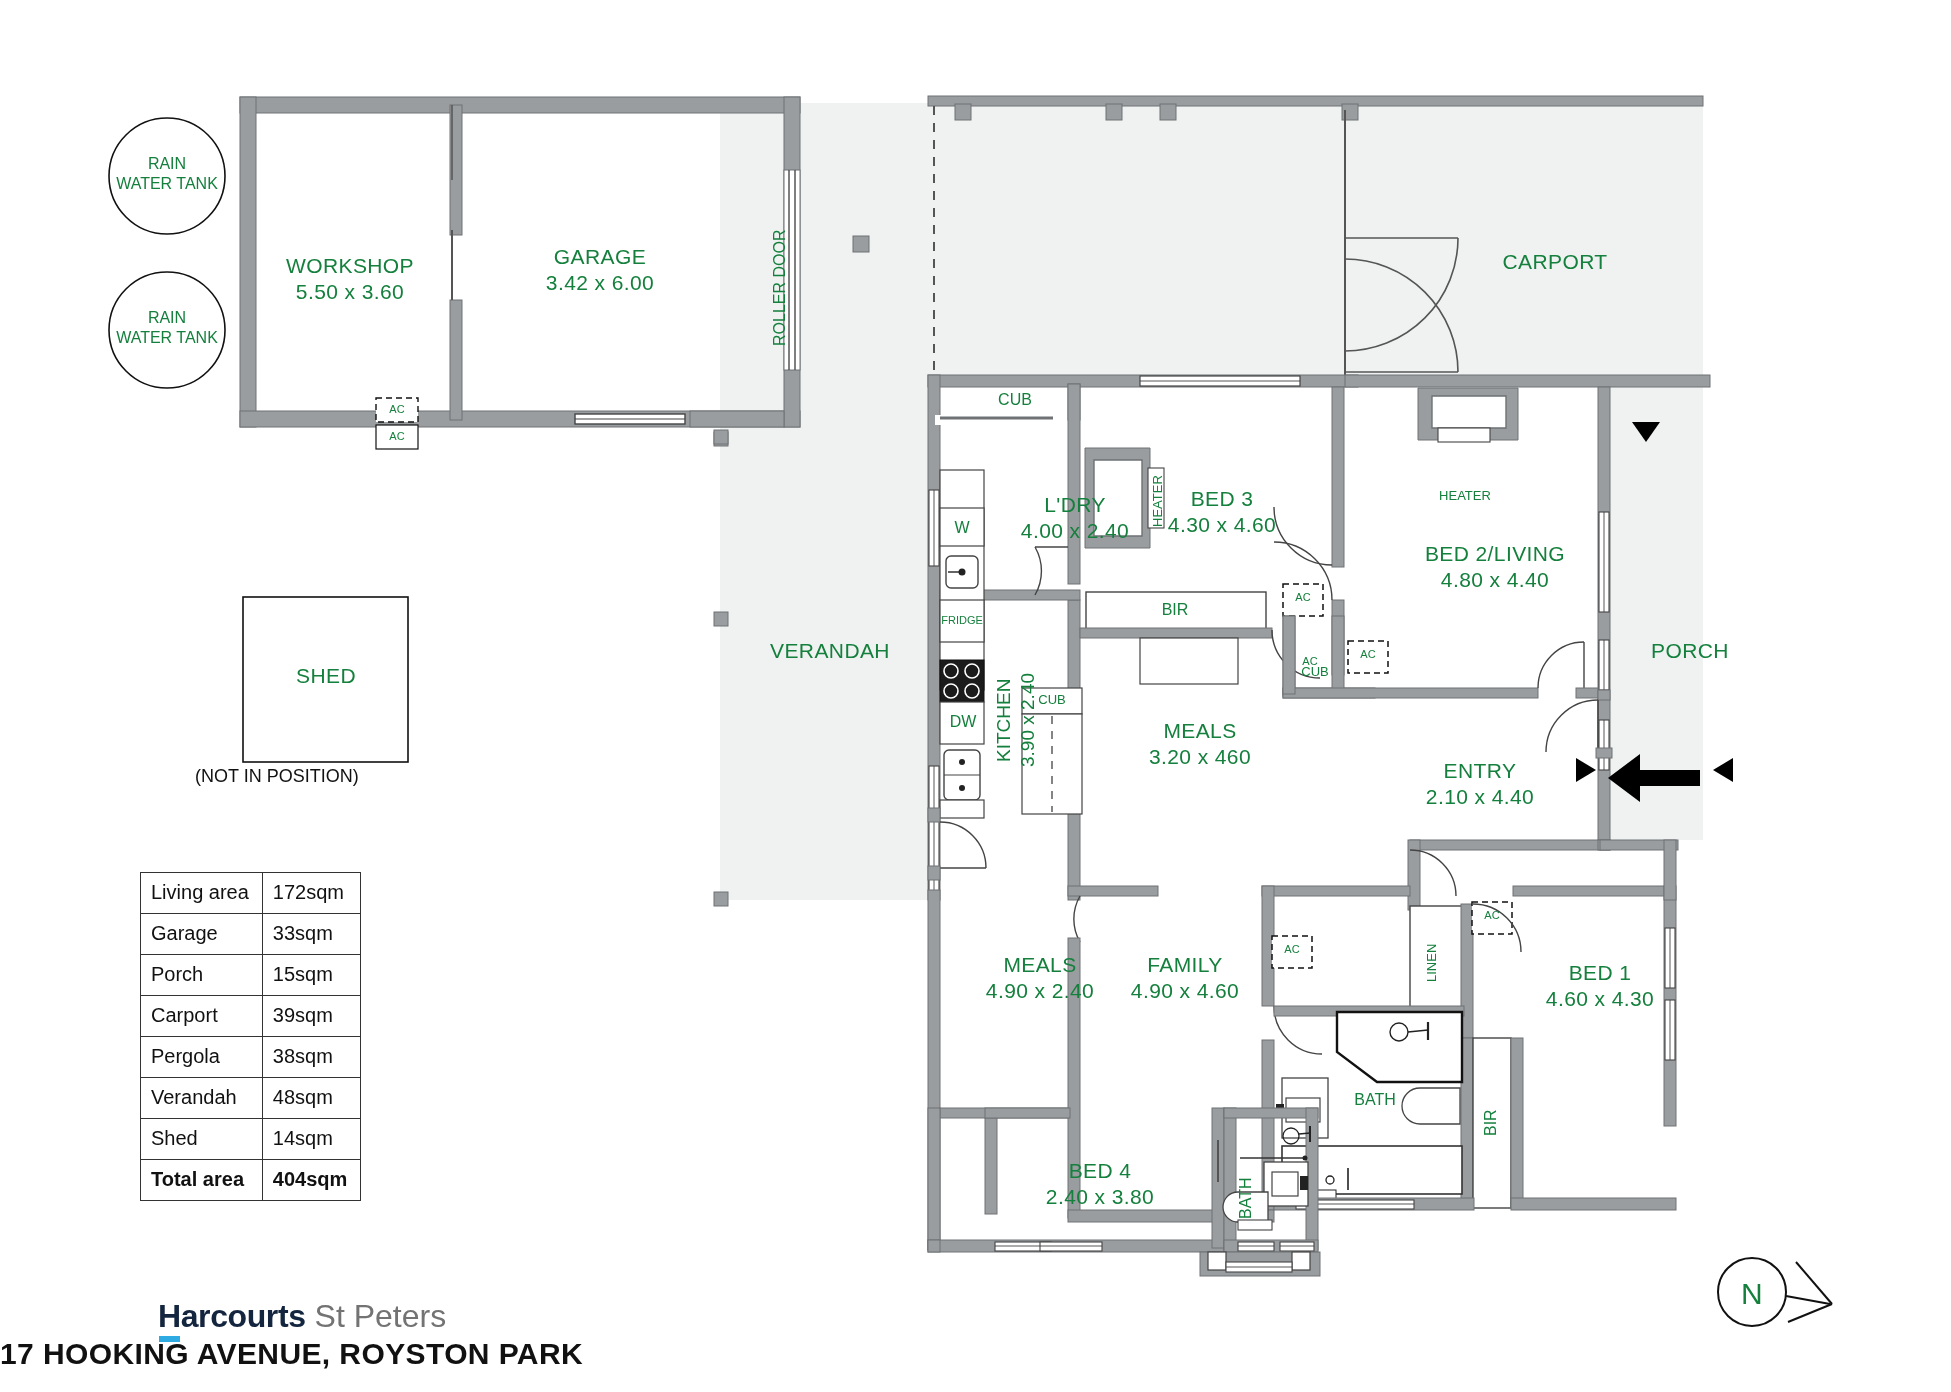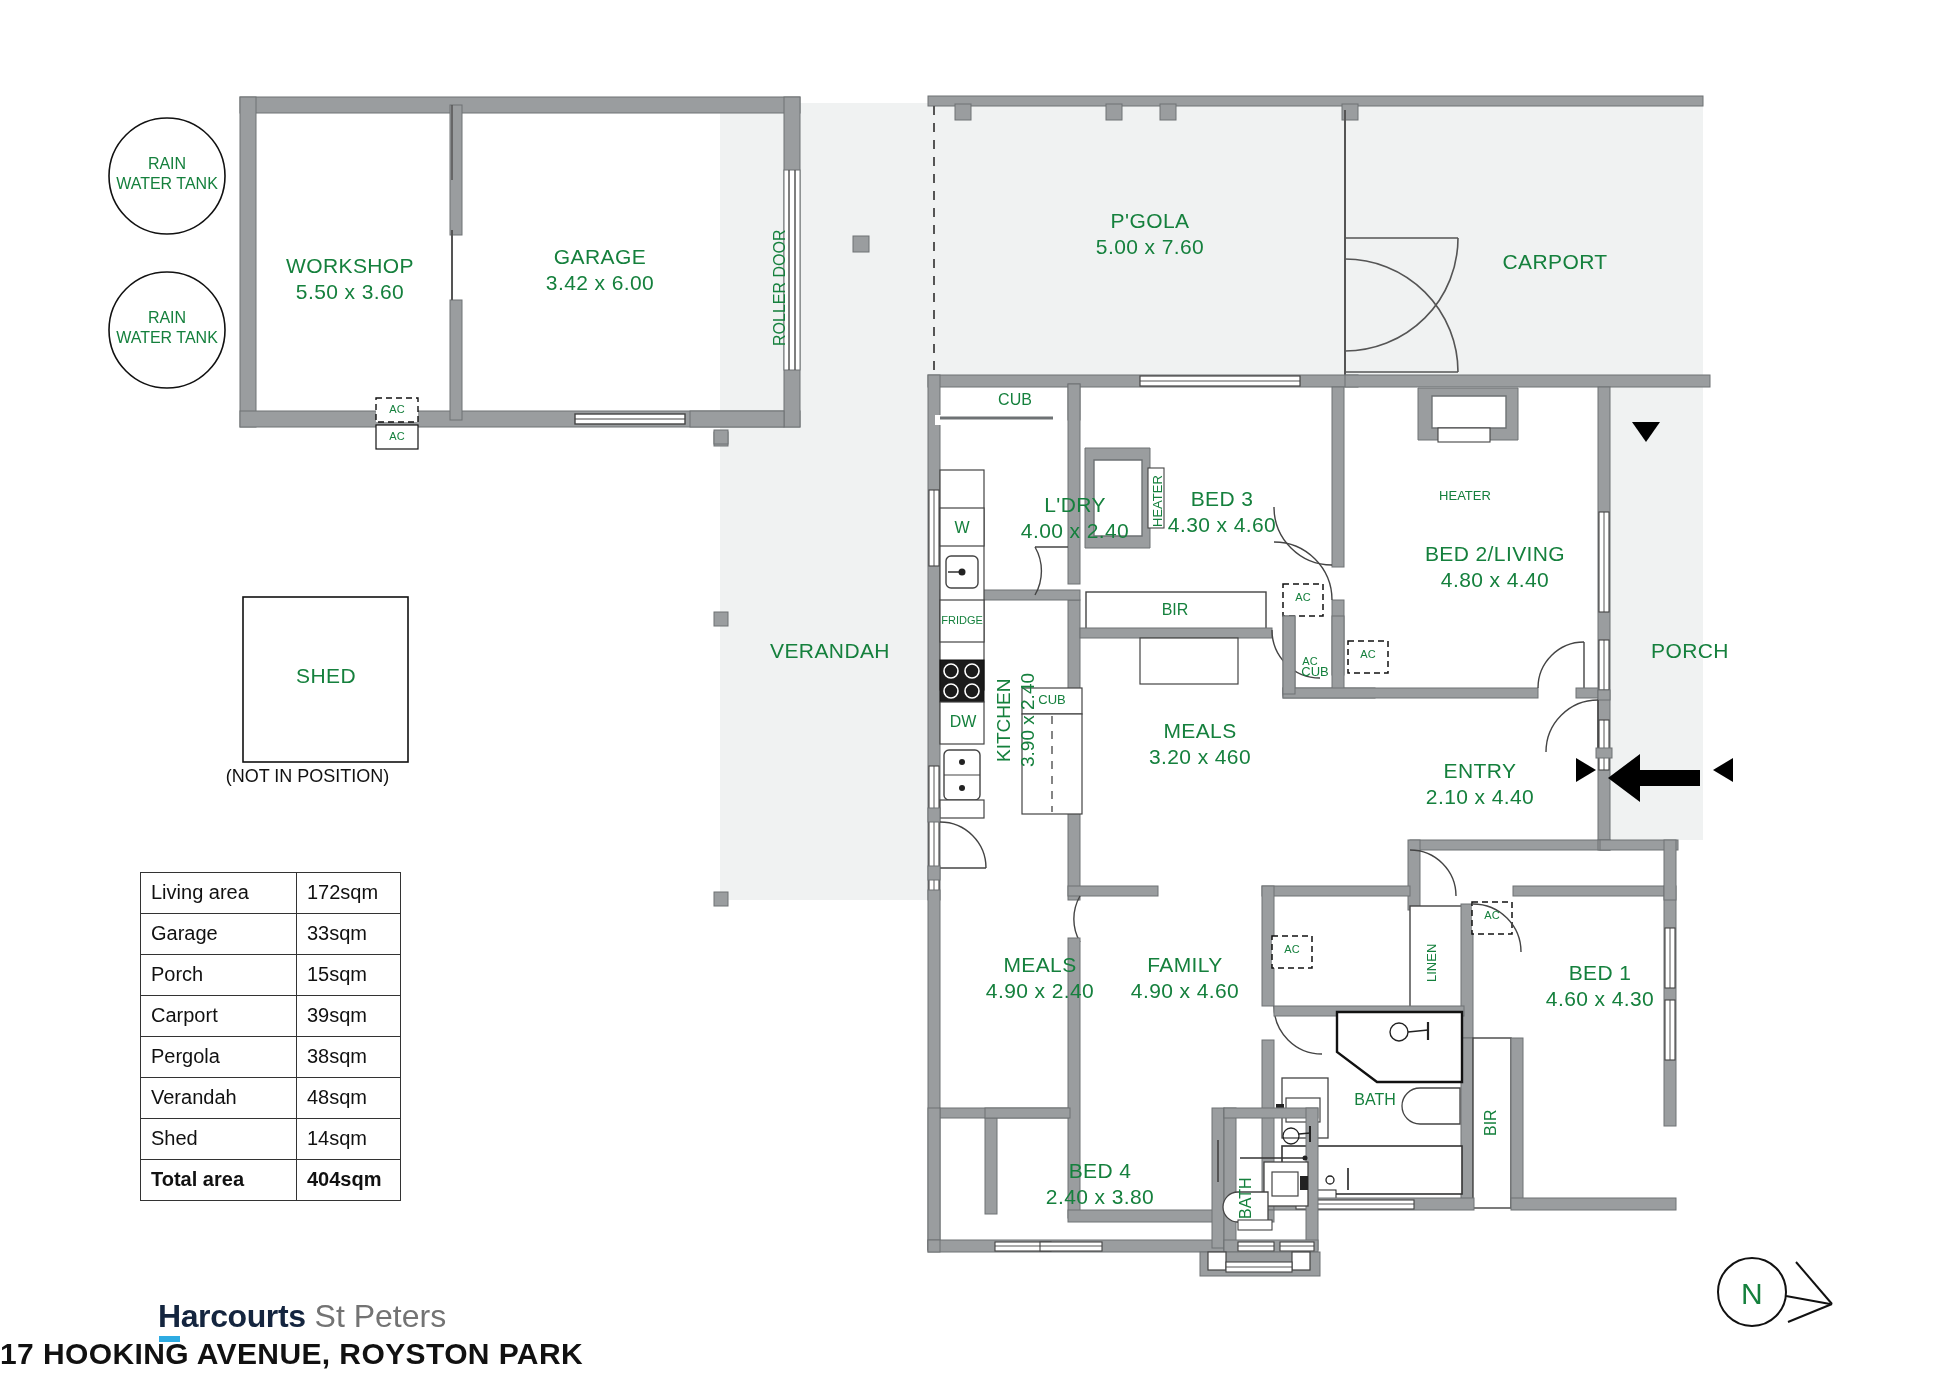--- a/index.html
+++ b/index.html
@@ -45,21 +45,21 @@
     writing-mode: vertical-rl;
     transform: rotate(180deg);
     transform-origin: center;
   }
 
   
   .area-table {
     position: absolute;
     left: 140px;
     top: 872px;
-    width: 261px;
+    width: 221px;
     border-collapse: collapse;
     font-size: 20px;
     background: #fff;
     padding-left: 40px;
   }
   .area-table td {
     border: 1.5px solid #333;
     padding: 7px 10px 8px 10px;
     height: 25px;
   }
@@ -109,21 +109,20 @@
     font-weight: bold;
     letter-spacing: .4px;
   }
 
   
   .shed-caption {
     position: absolute;
     left: 195px;
     top: 766px;
     width: 225px;
-    text-align: center;
     font-size: 18px;
   }
 </style>
 </head>
 <body>
 
 <div class="stage">
 
   <svg class="plan" viewBox="0 0 1951 1392">
     <defs>
@@ -482,24 +481,20 @@
   </div>
   <div class="lbl micro" style="left:376px; top:430px; width:42px;">
     <span class="nm">AC</span>
   </div>
 
   <div class="lbl room" style="left:245px; top:663px; width:162px;">
     <span class="nm">SHED</span>
   </div>
   <div class="shed-caption">(NOT IN POSITION)</div>
 
-  <div class="lbl room" style="left:1040px; top:208px; width:220px;">
-    <span class="nm">P'GOLA</span>
-    <span class="dim">5.00 x 7.60</span>
-  </div>
   <div class="lbl room" style="left:1440px; top:249px; width:230px;">
     <span class="nm">CARPORT</span>
   </div>
   <div class="lbl room" style="left:730px; top:638px; width:200px;">
     <span class="nm">VERANDAH</span>
   </div>
   <div class="lbl room" style="left:1610px; top:638px; width:160px;">
     <span class="nm">PORCH</span>
   </div>
 

